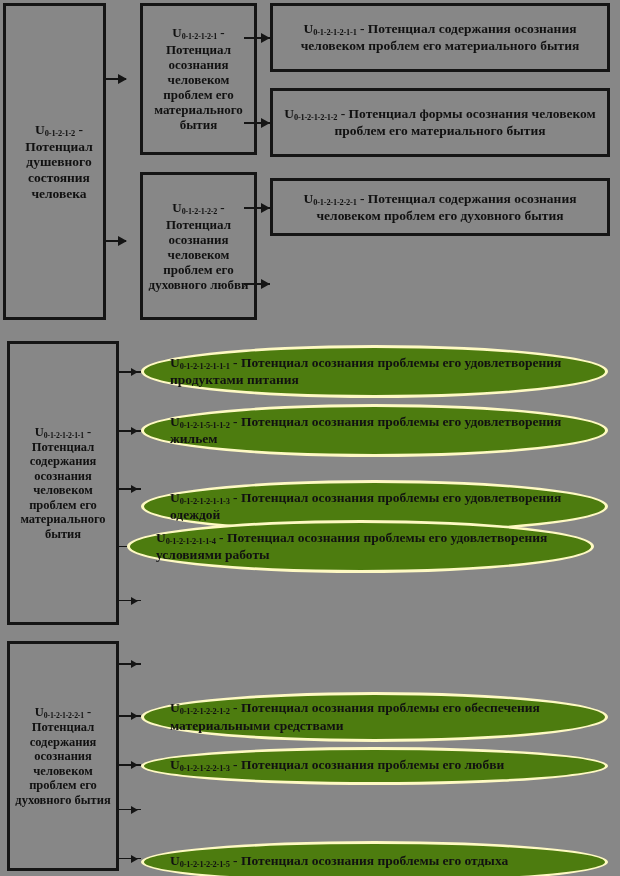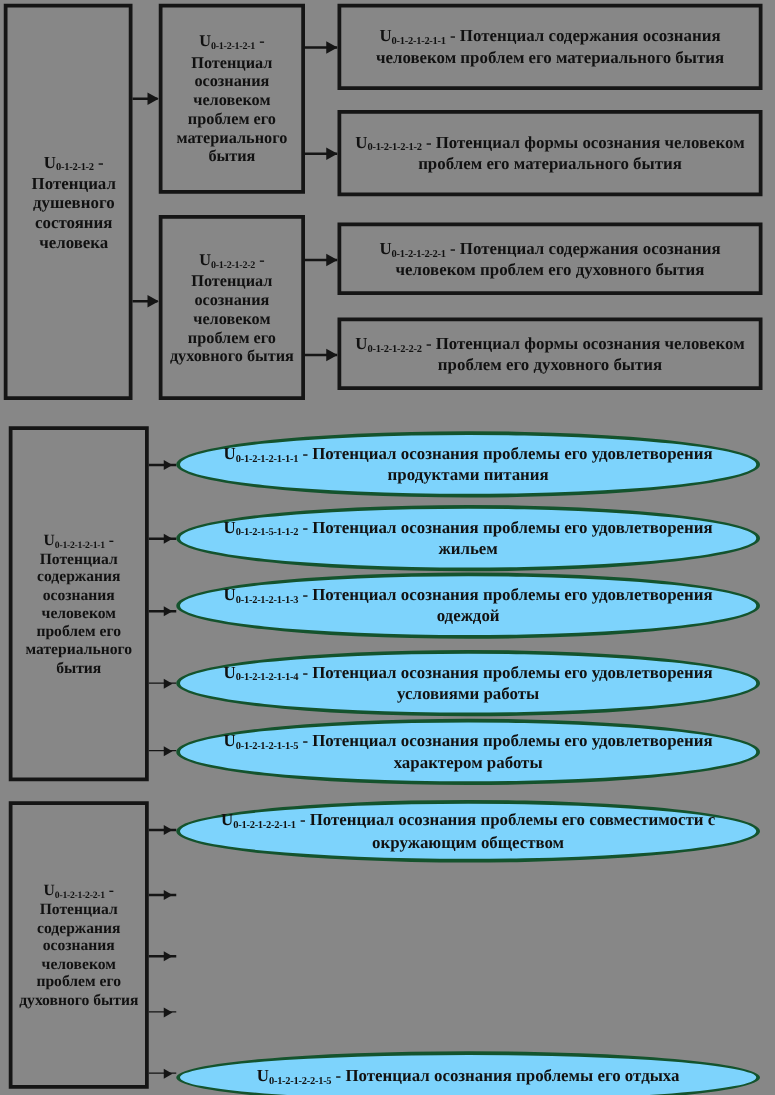--- a/index.html
+++ b/index.html
@@ -31,40 +31,40 @@
     justify-content: center;
     text-align: center;
     color: #111111;
     font-weight: bold;
     line-height: 1.16;
     padding: 2px 3px;
   }
   .ellipse {
     position: absolute;
     box-sizing: border-box;
-    border: 3px solid #14532d;
+    border: 3px solid #fef9c3;
     border-radius: 50%;
-    background: #7dd3fc;
+    background: #4d7c0f;
     display: flex;
     align-items: center;
     justify-content: center;
-    text-align: center;
+    text-align: left;
     color: #111111;
     font-weight: bold;
     line-height: 1.18;
     padding: 2px 26px;
   }
   .node-txt {
     display: block;
     width: 100%;
   }
 
   
   .f-root   { font-size: 13.5px; }
-  .f-mid    { font-size: 13px; }
+  .f-mid    { font-size: 13px; margin-left: 13px; }
   .f-right  { font-size: 13.5px; }
   .f-left2  { font-size: 12.5px; }
   .f-ell    { font-size: 13.5px; }
 
   
   sub {
     font-size: 0.62em;
     vertical-align: -0.28em;
     letter-spacing: -0.2px;
     font-weight: bold;
@@ -102,43 +102,40 @@
 
   <div class="conn" style="left:106px; top:78px; width:20px;"></div>
   <div class="arrowhead" style="left:118px; top:74px;"></div>
   <div class="conn" style="left:106px; top:240px; width:20px;"></div>
   <div class="arrowhead" style="left:118px; top:236px;"></div>
 
   <div class="box f-mid" style="left:127px; top:3px; width:117px; height:152px;">
     <span class="node-txt"><span>U</span><sub>0-1-2-1-2-1</sub><span> - Потенциал осознания человеком проблем его материального бытия</span></span>
   </div>
   <div class="box f-mid" style="left:127px; top:172px; width:117px; height:148px;">
-    <span class="node-txt"><span>U</span><sub>0-1-2-1-2-2</sub><span> - Потенциал осознания человеком проблем его духовного бытия</span></span>
+    <span class="node-txt"><span>U</span><sub>0-1-2-1-2-2</sub><span> - Потенциал осознания человеком проблем его духовного любви</span></span>
   </div>
 
   <div class="conn" style="left:244px; top:37px; width:26px;"></div>
   <div class="arrowhead" style="left:261px; top:33px;"></div>
   <div class="conn" style="left:244px; top:122px; width:26px;"></div>
   <div class="arrowhead" style="left:261px; top:118px;"></div>
   <div class="conn" style="left:244px; top:207px; width:26px;"></div>
   <div class="arrowhead" style="left:261px; top:203px;"></div>
   <div class="conn" style="left:244px; top:283px; width:26px;"></div>
   <div class="arrowhead" style="left:261px; top:279px;"></div>
 
   <div class="box f-right" style="left:270px; top:3px; width:340px; height:69px;">
     <span class="node-txt"><span>U</span><sub>0-1-2-1-2-1-1</sub><span> - Потенциал содержания осознания человеком проблем его материального бытия</span></span>
   </div>
   <div class="box f-right" style="left:270px; top:88px; width:340px; height:69px;">
     <span class="node-txt"><span>U</span><sub>0-1-2-1-2-1-2</sub><span> -  Потенциал формы  осознания человеком  проблем его материального бытия</span></span>
   </div>
   <div class="box f-right" style="left:270px; top:178px; width:340px; height:58px;">
     <span class="node-txt"><span>U</span><sub>0-1-2-1-2-2-1</sub><span> - Потенциал содержания осознания человеком проблем его духовного бытия</span></span>
-  </div>
-  <div class="box f-right" style="left:270px; top:254px; width:340px; height:58px;">
-    <span class="node-txt"><span>U</span><sub>0-1-2-1-2-2-2</sub><span> - Потенциал формы  осознания человеком проблем его духовного бытия</span></span>
   </div>
 
   <div class="box f-left2" style="left:7px; top:341px; width:112px; height:284px;">
     <span class="node-txt"><span>U</span><sub>0-1-2-1-2-1-1</sub><span> - Потенциал содержания осознания человеком проблем его материального бытия</span></span>
   </div>
 
   <div class="conn" style="left:119px; top:371px; width:22px;"></div>
   <div class="arrowhead small" style="left:131px; top:368px;"></div>
   <div class="conn" style="left:119px; top:430px; width:22px;"></div>
   <div class="arrowhead small" style="left:131px; top:427px;"></div>
@@ -148,45 +145,45 @@
   <div class="arrowhead small" style="left:131px; top:543px;"></div>
   <div class="conn thin" style="left:119px; top:600px; width:22px;"></div>
   <div class="arrowhead small" style="left:131px; top:597px;"></div>
 
   <div class="ellipse f-ell" style="left:141px; top:345px; width:467px; height:53px;">
     <span class="node-txt"><span>U</span><sub>0-1-2-1-2-1-1-1</sub><span> - Потенциал осознания проблемы его удовлетворения продуктами питания</span></span>
   </div>
   <div class="ellipse f-ell" style="left:141px; top:404px; width:467px; height:53px;">
     <span class="node-txt"><span>U</span><sub>0-1-2-1-5-1-1-2</sub><span> - Потенциал осознания проблемы его удовлетворения жильем</span></span>
   </div>
-  <div class="ellipse f-ell" style="left:141px; top:458px; width:467px; height:53px;">
+  <div class="ellipse f-ell" style="left:141px; top:480px; width:467px; height:53px;">
     <span class="node-txt"><span>U</span><sub>0-1-2-1-2-1-1-3</sub><span> - Потенциал осознания проблемы его удовлетворения одеждой</span></span>
   </div>
-  <div class="ellipse f-ell" style="left:141px; top:520px; width:467px; height:53px;">
+  <div class="ellipse f-ell" style="left:127px; top:520px; width:467px; height:53px;">
     <span class="node-txt"><span>U</span><sub>0-1-2-1-2-1-1-4</sub><span> - Потенциал осознания проблемы его удовлетворения условиями работы</span></span>
-  </div>
-  <div class="ellipse f-ell" style="left:141px; top:575px; width:467px; height:53px;">
-    <span class="node-txt"><span>U</span><sub>0-1-2-1-2-1-1-5</sub><span> - Потенциал осознания проблемы его удовлетворения характером работы</span></span>
   </div>
 
   <div class="box f-left2" style="left:7px; top:641px; width:112px; height:230px;">
     <span class="node-txt"><span>U</span><sub>0-1-2-1-2-2-1</sub><span> - Потенциал содержания осознания человеком проблем его духовного бытия</span></span>
   </div>
 
   <div class="conn" style="left:119px; top:663px; width:22px;"></div>
   <div class="arrowhead small" style="left:131px; top:660px;"></div>
   <div class="conn" style="left:119px; top:715px; width:22px;"></div>
   <div class="arrowhead small" style="left:131px; top:712px;"></div>
   <div class="conn" style="left:119px; top:764px; width:22px;"></div>
   <div class="arrowhead small" style="left:131px; top:761px;"></div>
   <div class="conn thin" style="left:119px; top:809px; width:22px;"></div>
   <div class="arrowhead small" style="left:131px; top:806px;"></div>
   <div class="conn thin" style="left:119px; top:858px; width:22px;"></div>
   <div class="arrowhead small" style="left:131px; top:855px;"></div>
 
-  <div class="ellipse f-ell" style="left:141px; top:640px; width:467px; height:50px;">
-    <span class="node-txt"><span>U</span><sub>0-1-2-1-2-2-1-1</sub><span> - Потенциал осознания проблемы его совместимости с окружающим обществом</span></span>
+  <div class="ellipse f-ell" style="left:141px; top:692px; width:467px; height:50px;">
+    <span class="node-txt"><span>U</span><sub>0-1-2-1-2-2-1-2</sub><span> -  Потенциал осознания проблемы его обеспечения материальными средствами</span></span>
+  </div>
+  <div class="ellipse f-ell" style="left:141px; top:747px; width:467px; height:38px;">
+    <span class="node-txt"><span>U</span><sub>0-1-2-1-2-2-1-3</sub><span> - Потенциал осознания проблемы его любви</span></span>
   </div>
   <div class="ellipse f-ell" style="left:141px; top:841px; width:467px; height:42px;">
     <span class="node-txt"><span>U</span><sub>0-1-2-1-2-2-1-5</sub><span> -  Потенциал осознания проблемы его отдыха</span></span>
   </div>
 
 </div>
 
 </body></html>

